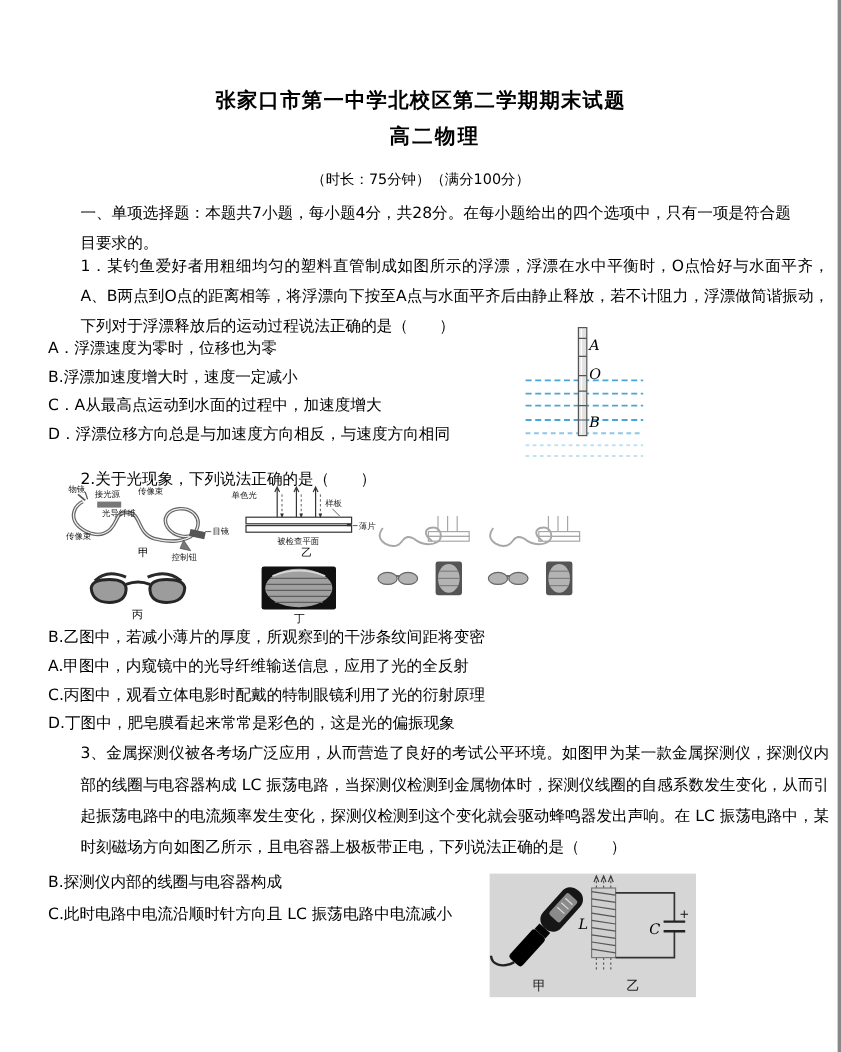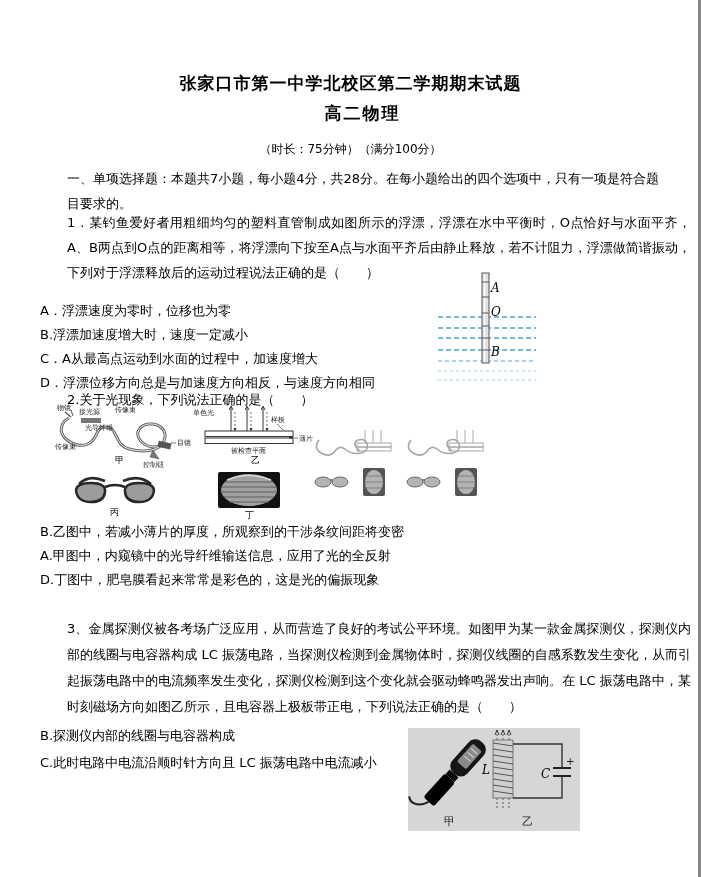--- a/index.html
+++ b/index.html
@@ -12,21 +12,21 @@
   .meta{top:141px;font-size:12px;}
   .body-block{left:40px;width:624px;font-size:13px;line-height:25px;text-align:justify;
               text-justify:inter-character;margin-left:27px;}
   .intro{top:166px;}
   .q1stem{top:210px;}
   .q2stem{top:387px;text-align:left;}
   .q3stem{top:616px;line-height:26px;}
   .optlist{left:40px;font-size:13px;}
   .opt{height:24px;line-height:24px;white-space:nowrap;}
   .opt3{height:27px;line-height:27px;white-space:nowrap;}
-  .q1opts{top:279px;margin-top:20px;}
+  .q1opts{top:279px;}
   .q2opts{top:520px;}
   .q3opts{top:722px;}
   .q1fig{left:436px;top:270px;width:106px;height:118px;}
   .q2fig{left:55px;top:400px;width:440px;height:120px;}
   .q3fig{left:408px;top:728px;width:172px;height:103px;background:#d6d6d6;}
   svg text{font-family:"DejaVu Sans",sans-serif;}
   .serifit{font-family:"DejaVu Serif",serif;font-style:italic;}
 </style>
 </head>
 <body>
@@ -177,20 +177,21 @@
       <g opacity="0.75">
         <use href="#miniset" x="256" y="26"></use>
         <use href="#miniset" x="348" y="26"></use>
       </g>
     </svg>
   </div>
 
   <div class="abs optlist q2opts">
     <div class="opt">B.乙图中，若减小薄片的厚度，所观察到的干涉条纹间距将变密</div>
     <div class="opt">A.甲图中，内窥镜中的光导纤维输送信息，应用了光的全反射</div>
+    <div class="opt">C.丙图中，观看立体电影时配戴的特制眼镜利用了光的衍射原理</div>
     <div class="opt">D.丁图中，肥皂膜看起来常常是彩色的，这是光的偏振现象</div>
   </div>
 
   <div class="abs body-block q3stem">3、金属探测仪被各考场广泛应用，从而营造了良好的考试公平环境。如图甲为某一款金属探测仪，探测仪内部的线圈与电容器构成 LC 振荡电路，当探测仪检测到金属物体时，探测仪线圈的自感系数发生变化，从而引起振荡电路中的电流频率发生变化，探测仪检测到这个变化就会驱动蜂鸣器发出声响。在 LC 振荡电路中，某时刻磁场方向如图乙所示，且电容器上极板带正电，下列说法正确的是（　　）</div>
 
   <div class="abs optlist q3opts">
     <div class="opt3">B.探测仪内部的线圈与电容器构成</div>
     <div class="opt3">C.此时电路中电流沿顺时针方向且 LC 振荡电路中电流减小</div>
   </div>
 

